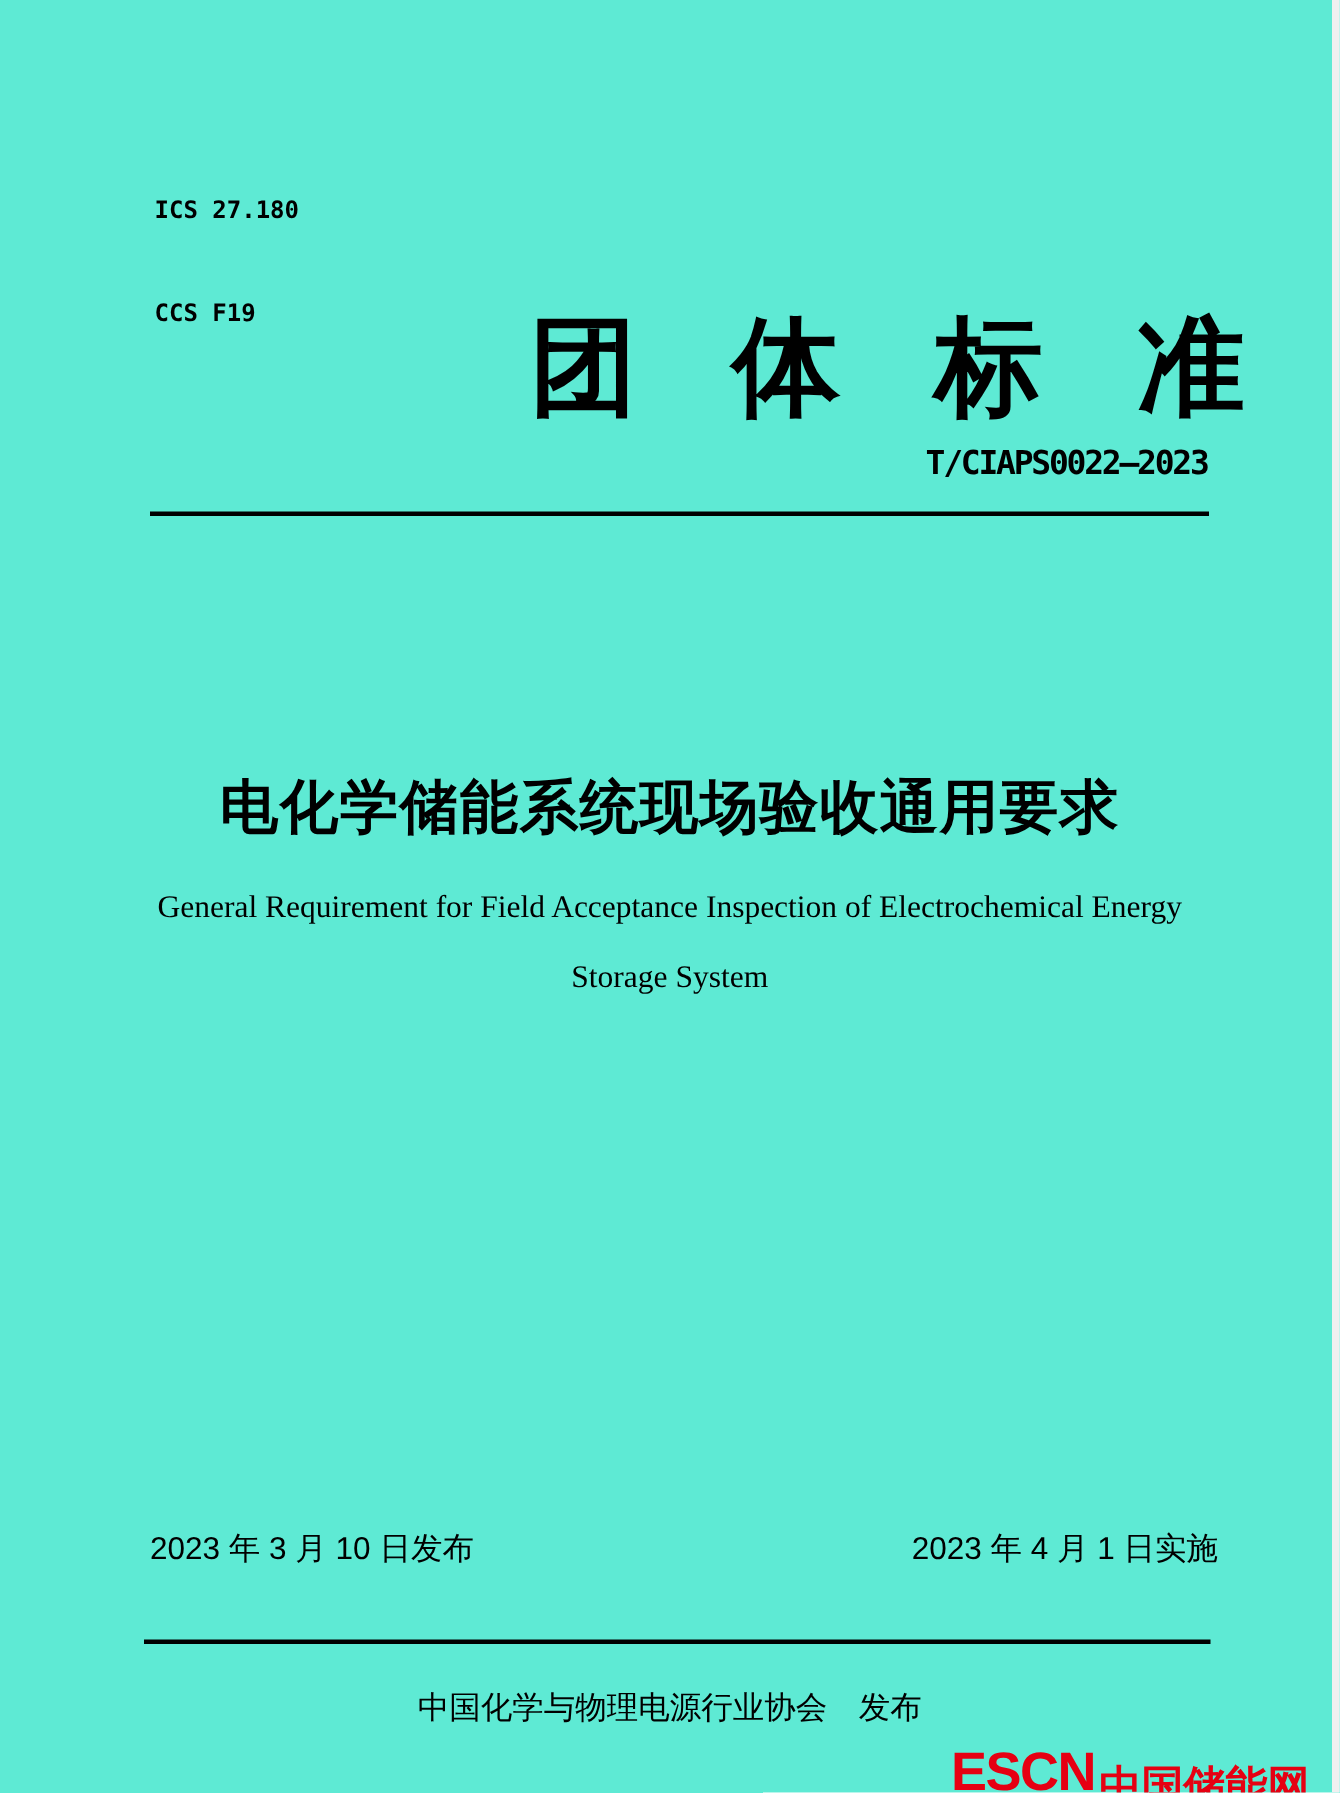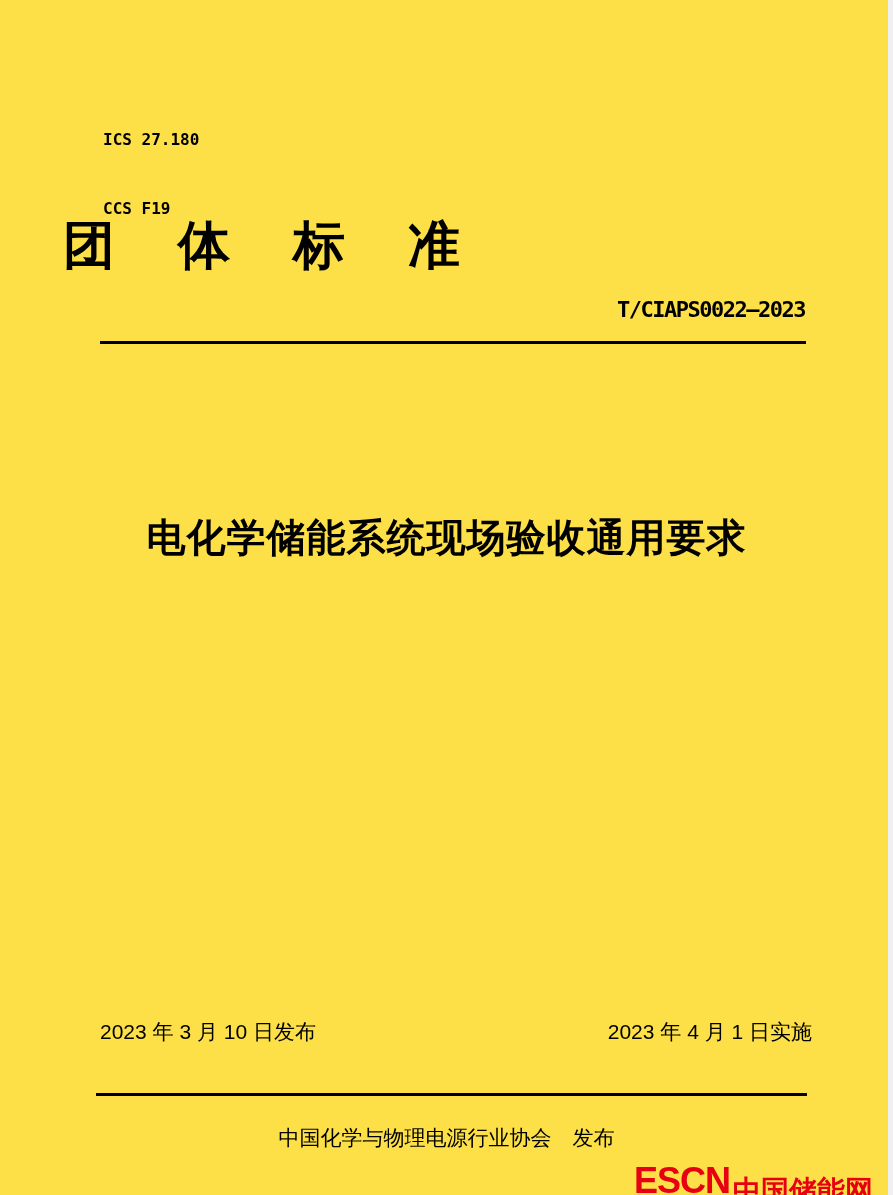--- a/index.html
+++ b/index.html
@@ -8,21 +8,21 @@
     width: 893px;
     height: 1195px;
     font-family: "Liberation Sans", sans-serif;
     color: #000000;
     position: relative;
     overflow: hidden;
   }
   .page {
     position: absolute;
     inset: 0;
-    background: #fde047;
+    background: #5eead4;
   }
   
   .page-edge {
     position: absolute;
     top: 0; right: 0;
     width: 5px; height: 100%;
     background: #f0f0f0;
   }
   
   .ics-block {
@@ -33,22 +33,22 @@
     line-height: 23px;
     font-weight: 700;
     letter-spacing: 0px;
     white-space: pre;
   }
   
   .doc-type {
     position: absolute;
     left: 0; right: 0;
     top: 206px;
-    text-align: left;
-    font-size: 52px;
+    text-align: right;
+    font-size: 72px;
     line-height: 78px;
     font-weight: 700;
     letter-spacing: 63px;
     padding-left: 63px;
     white-space: nowrap;
   }
   
   .std-number {
     position: absolute;
     right: 88px;
@@ -148,20 +148,22 @@
   </div>
 
   <h1 class="doc-type">团体标准</h1>
 
   <div class="std-number">T/CIAPS0022—2023</div>
 
   <div class="rule rule-top"></div>
 
   <h2 class="title-zh">电化学储能系统现场验收通用要求</h2>
 
+  <p class="title-en title-en-1">General Requirement for Field Acceptance Inspection of Electrochemical Energy</p>
+  <p class="title-en title-en-2">Storage System</p>
 
   <div class="date date-issue">2023 年 3 月 10 日发布</div>
   <div class="date date-implement">2023 年 4 月 1 日实施</div>
 
   <div class="rule rule-bottom"></div>
 
   <div class="publisher-row">中国化学与物理电源行业协会　发布</div>
 
   <div class="escn-logo">
     <span class="escn-latin">ESCN</span>

